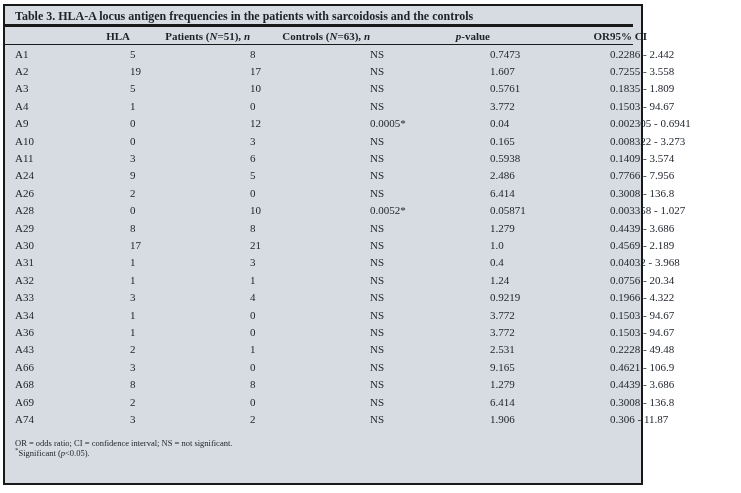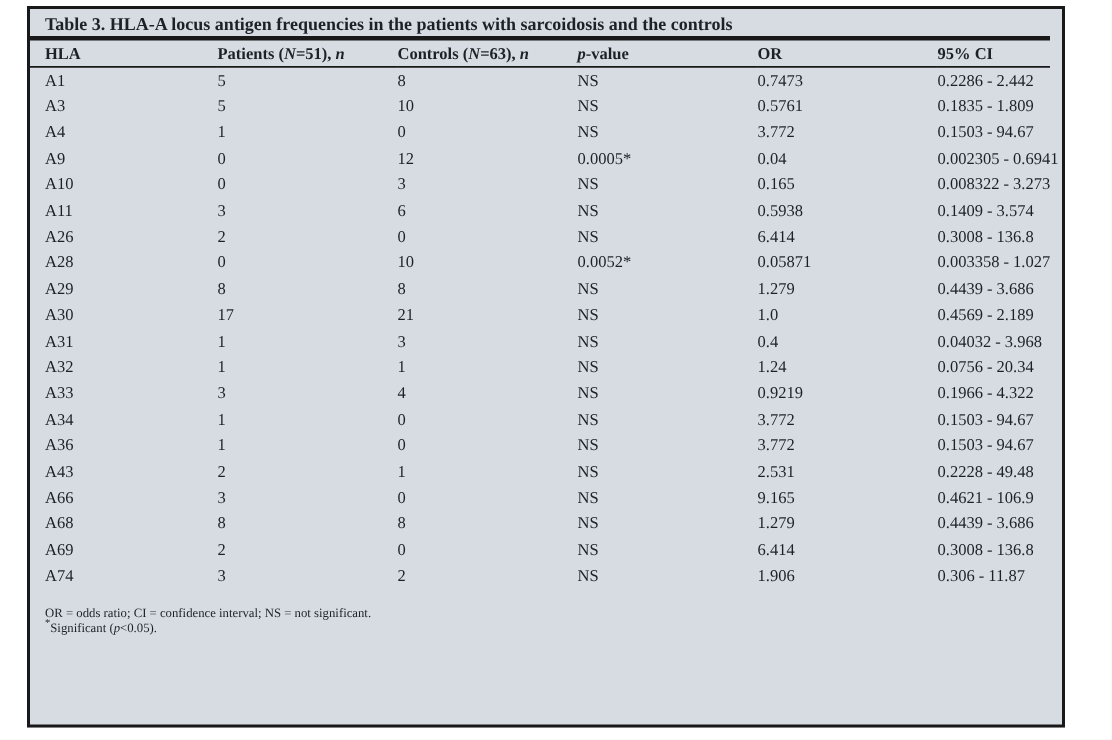--- a/index.html
+++ b/index.html
@@ -10,23 +10,23 @@
   }
   .page {
     position: relative;
     width: 741px;
     height: 493px;
     background: #ffffff;
     overflow: hidden;
   }
   .panel {
     position: absolute;
-    left: 18px;
+    left: 3px;
     top: 4px;
-    width: 692px;
+    width: 640px;
     height: 481px;
     background: #d7dce3;
     border: 2px solid #191919;
     box-sizing: border-box;
     color: #1c2029;
   }
   .title {
     font-size: 12px;
     font-weight: bold;
     padding: 3px 10px 1px 10px;
@@ -40,21 +40,21 @@
   }
   table.freq {
     border-collapse: collapse;
     table-layout: fixed;
     width: calc(100% - 8px);
     font-size: 11px;
     color: #1c2029;
   }
   table.freq th {
     font-weight: bold;
-    text-align: left;
+    text-align: right;
     height: 17px;
     padding: 0;
     border-bottom: 1.5px solid #191919;
     white-space: nowrap;
     overflow: visible;
     margin-top: 40px;
   }
   table.freq td {
     height: 17.4px;
     padding: 0;
@@ -103,20 +103,28 @@
       <tbody id="table-body">
           <tr>
             <td class="c0">A1</td>
             <td class="c1">5</td>
             <td class="c2">8</td>
             <td class="c3">NS</td>
             <td class="c4">0.7473</td>
             <td class="c5">0.2286 - 2.442</td>
           </tr>
           <tr>
+            <td class="c0">A2</td>
+            <td class="c1">19</td>
+            <td class="c2">17</td>
+            <td class="c3">NS</td>
+            <td class="c4">1.607</td>
+            <td class="c5">0.7255 - 3.558</td>
+          </tr>
+          <tr>
             <td class="c0">A3</td>
             <td class="c1">5</td>
             <td class="c2">10</td>
             <td class="c3">NS</td>
             <td class="c4">0.5761</td>
             <td class="c5">0.1835 - 1.809</td>
           </tr>
           <tr>
             <td class="c0">A4</td>
             <td class="c1">1</td>
@@ -143,20 +151,28 @@
           </tr>
           <tr>
             <td class="c0">A11</td>
             <td class="c1">3</td>
             <td class="c2">6</td>
             <td class="c3">NS</td>
             <td class="c4">0.5938</td>
             <td class="c5">0.1409 - 3.574</td>
           </tr>
           <tr>
+            <td class="c0">A24</td>
+            <td class="c1">9</td>
+            <td class="c2">5</td>
+            <td class="c3">NS</td>
+            <td class="c4">2.486</td>
+            <td class="c5">0.7766 - 7.956</td>
+          </tr>
+          <tr>
             <td class="c0">A26</td>
             <td class="c1">2</td>
             <td class="c2">0</td>
             <td class="c3">NS</td>
             <td class="c4">6.414</td>
             <td class="c5">0.3008 - 136.8</td>
           </tr>
           <tr>
             <td class="c0">A28</td>
             <td class="c1">0</td>

